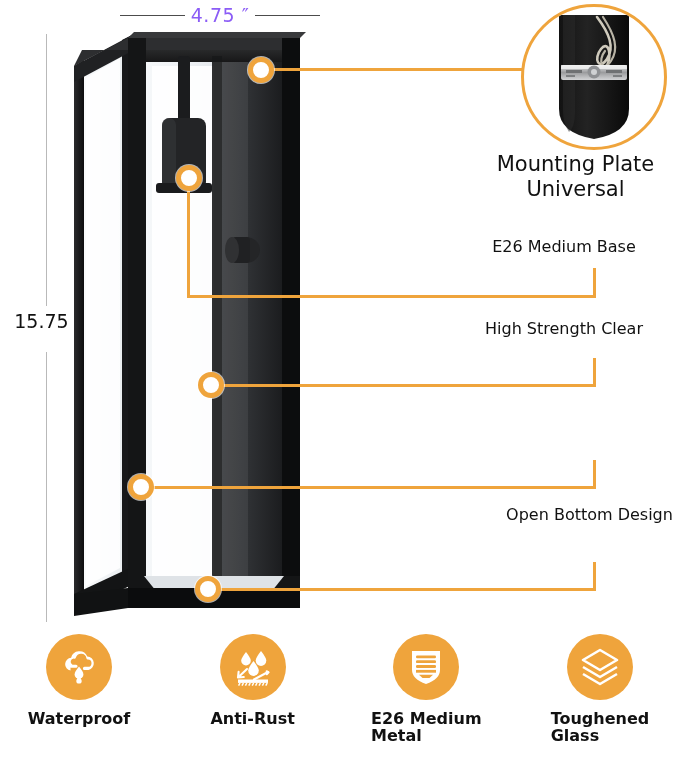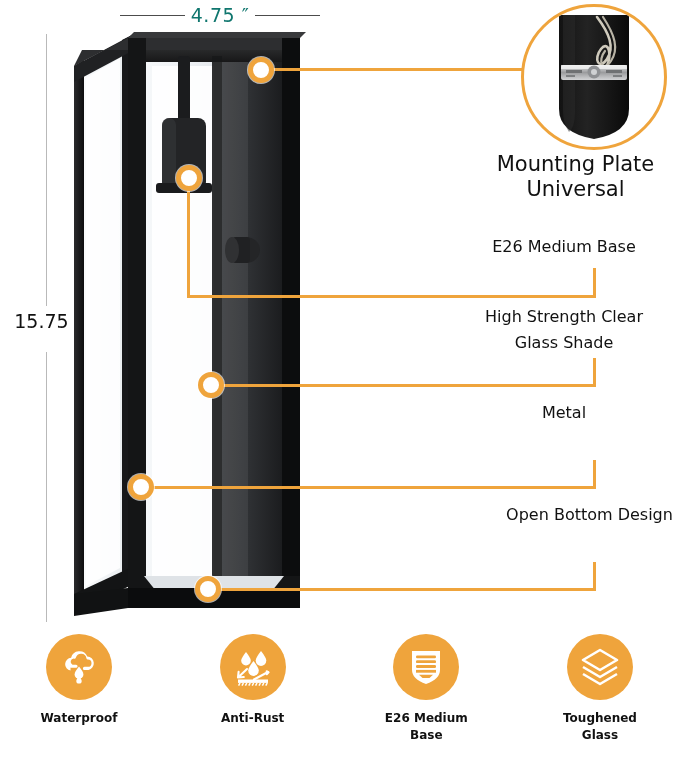--- a/index.html
+++ b/index.html
@@ -4,21 +4,21 @@
 <style>
   html,body{margin:0;padding:0;background:#ffffff;}
   body{width:679px;height:760px;position:relative;overflow:hidden;
        font-family:"DejaVu Sans","Liberation Sans",sans-serif;}
   .stage{position:absolute;inset:0;}
 
   
   .dim-top{position:absolute;left:120px;top:2px;width:200px;height:26px;
            display:flex;align-items:center;justify-content:center;gap:6px;}
   .dim-top .rule{flex:1;height:1px;background:#4c4c4c;}
-  .dim-top .txt{font-size:19px;color:#0f766e;letter-spacing:.5px;white-space:nowrap;}
+  .dim-top .txt{font-size:19px;color:#8b5cf6;letter-spacing:.5px;white-space:nowrap;}
 
   .dim-left{position:absolute;left:8px;top:34px;width:64px;height:588px;}
   .dim-left .vline{position:absolute;left:38px;width:1px;background:#b9b9b9;}
   .dim-left .v1{top:0;height:272px;}
   .dim-left .v2{top:318px;height:270px;}
   .dim-left .txt{position:absolute;left:-6px;top:276px;width:92px;text-align:center;
                  font-size:19px;color:#111;white-space:nowrap;}
 
   
   .lamp{position:absolute;left:70px;top:28px;width:240px;height:600px;}
@@ -45,21 +45,21 @@
 
   
   .flabel{position:absolute;color:#111;font-size:16px;line-height:26px;}
 
   
   .icons{position:absolute;left:0;top:634px;width:679px;height:126px;
          display:flex;justify-content:space-between;padding:0 22px;box-sizing:border-box;}
   .icell{width:114px;display:flex;flex-direction:column;align-items:center;}
   .ibadge{width:66px;height:66px;border-radius:50%;background:#efa43c;
           display:flex;align-items:center;justify-content:center;}
-  .ilabel{margin-top:10px;text-align:center;font-size:12px;line-height:17px;
+  .ilabel{margin-top:10px;font-size:16px;line-height:17px;
           font-weight:bold;color:#111;}
 </style>
 </head>
 <body>
 
 <div class="stage">
 
   <div class="dim-top">
     <span class="rule"></span>
     <span class="txt">4.75 ″</span>
@@ -184,30 +184,28 @@
   <div class="lead h" style="left:187px;top:295px;width:409px;"></div>
   <div class="lead v" style="left:593px;top:268px;height:30px;"></div>
   <div class="marker" style="left:176px;top:165px;"></div>
   <div class="flabel" style="left:449px;top:234px;width:230px;text-align:center;">
     <div>E26 Medium Base</div>
   </div>
 
   <div class="lead h" style="left:218px;top:384px;width:378px;"></div>
   <div class="lead v" style="left:593px;top:358px;height:29px;"></div>
   <div class="marker" style="left:198px;top:372px;"></div>
-  <div class="flabel" style="left:449px;top:304px;width:230px;text-align:center;">
+  <div class="flabel" style="left:449px;top:316px;width:230px;text-align:center;">
     <div>High Strength Clear</div>
-    <div>Glass Shade</div>
   </div>
 
   <div class="lead h" style="left:150px;top:486px;width:446px;"></div>
   <div class="lead v" style="left:593px;top:460px;height:29px;"></div>
   <div class="marker" style="left:128px;top:474px;"></div>
   <div class="flabel" style="left:449px;top:400px;width:230px;text-align:center;">
-    <div>Metal</div>
   </div>
 
   <div class="lead h" style="left:216px;top:588px;width:380px;"></div>
   <div class="lead v" style="left:593px;top:562px;height:29px;"></div>
   <div class="marker" style="left:195px;top:576px;"></div>
   <div class="flabel" style="left:472px;top:502px;width:235px;text-align:center;">
     <div>Open Bottom Design</div>
   </div>
 
   <div class="icons">
@@ -263,21 +261,21 @@
             <rect x="11" y="9.5" width="20" height="2.8" rx="1.2"></rect>
             <rect x="11" y="14.3" width="20" height="2.8" rx="1.2"></rect>
             <rect x="11" y="19.1" width="20" height="2.8" rx="1.2"></rect>
             <path d="M11,23.9 H31 V26.7 H11 Z"></path>
             <path d="M14,28.7 H28 L24.5,32 H17.5 Z"></path>
           </g>
         </svg>
       </div>
       <div class="ilabel">
         <div>E26 Medium</div>
-        <div>Base</div>
+        <div>Metal</div>
       </div>
     </div>
 
 
     <div class="icell">
       <div class="ibadge">
         <svg width="42" height="42" viewBox="0 0 42 42">
           <g fill="none" stroke="#ffffff" stroke-width="2.6" stroke-linejoin="round">
             <path d="M21,4 L38,14 L21,24 L4,14 Z"></path>
             <path d="M4,21 L21,31 L38,21"></path>

